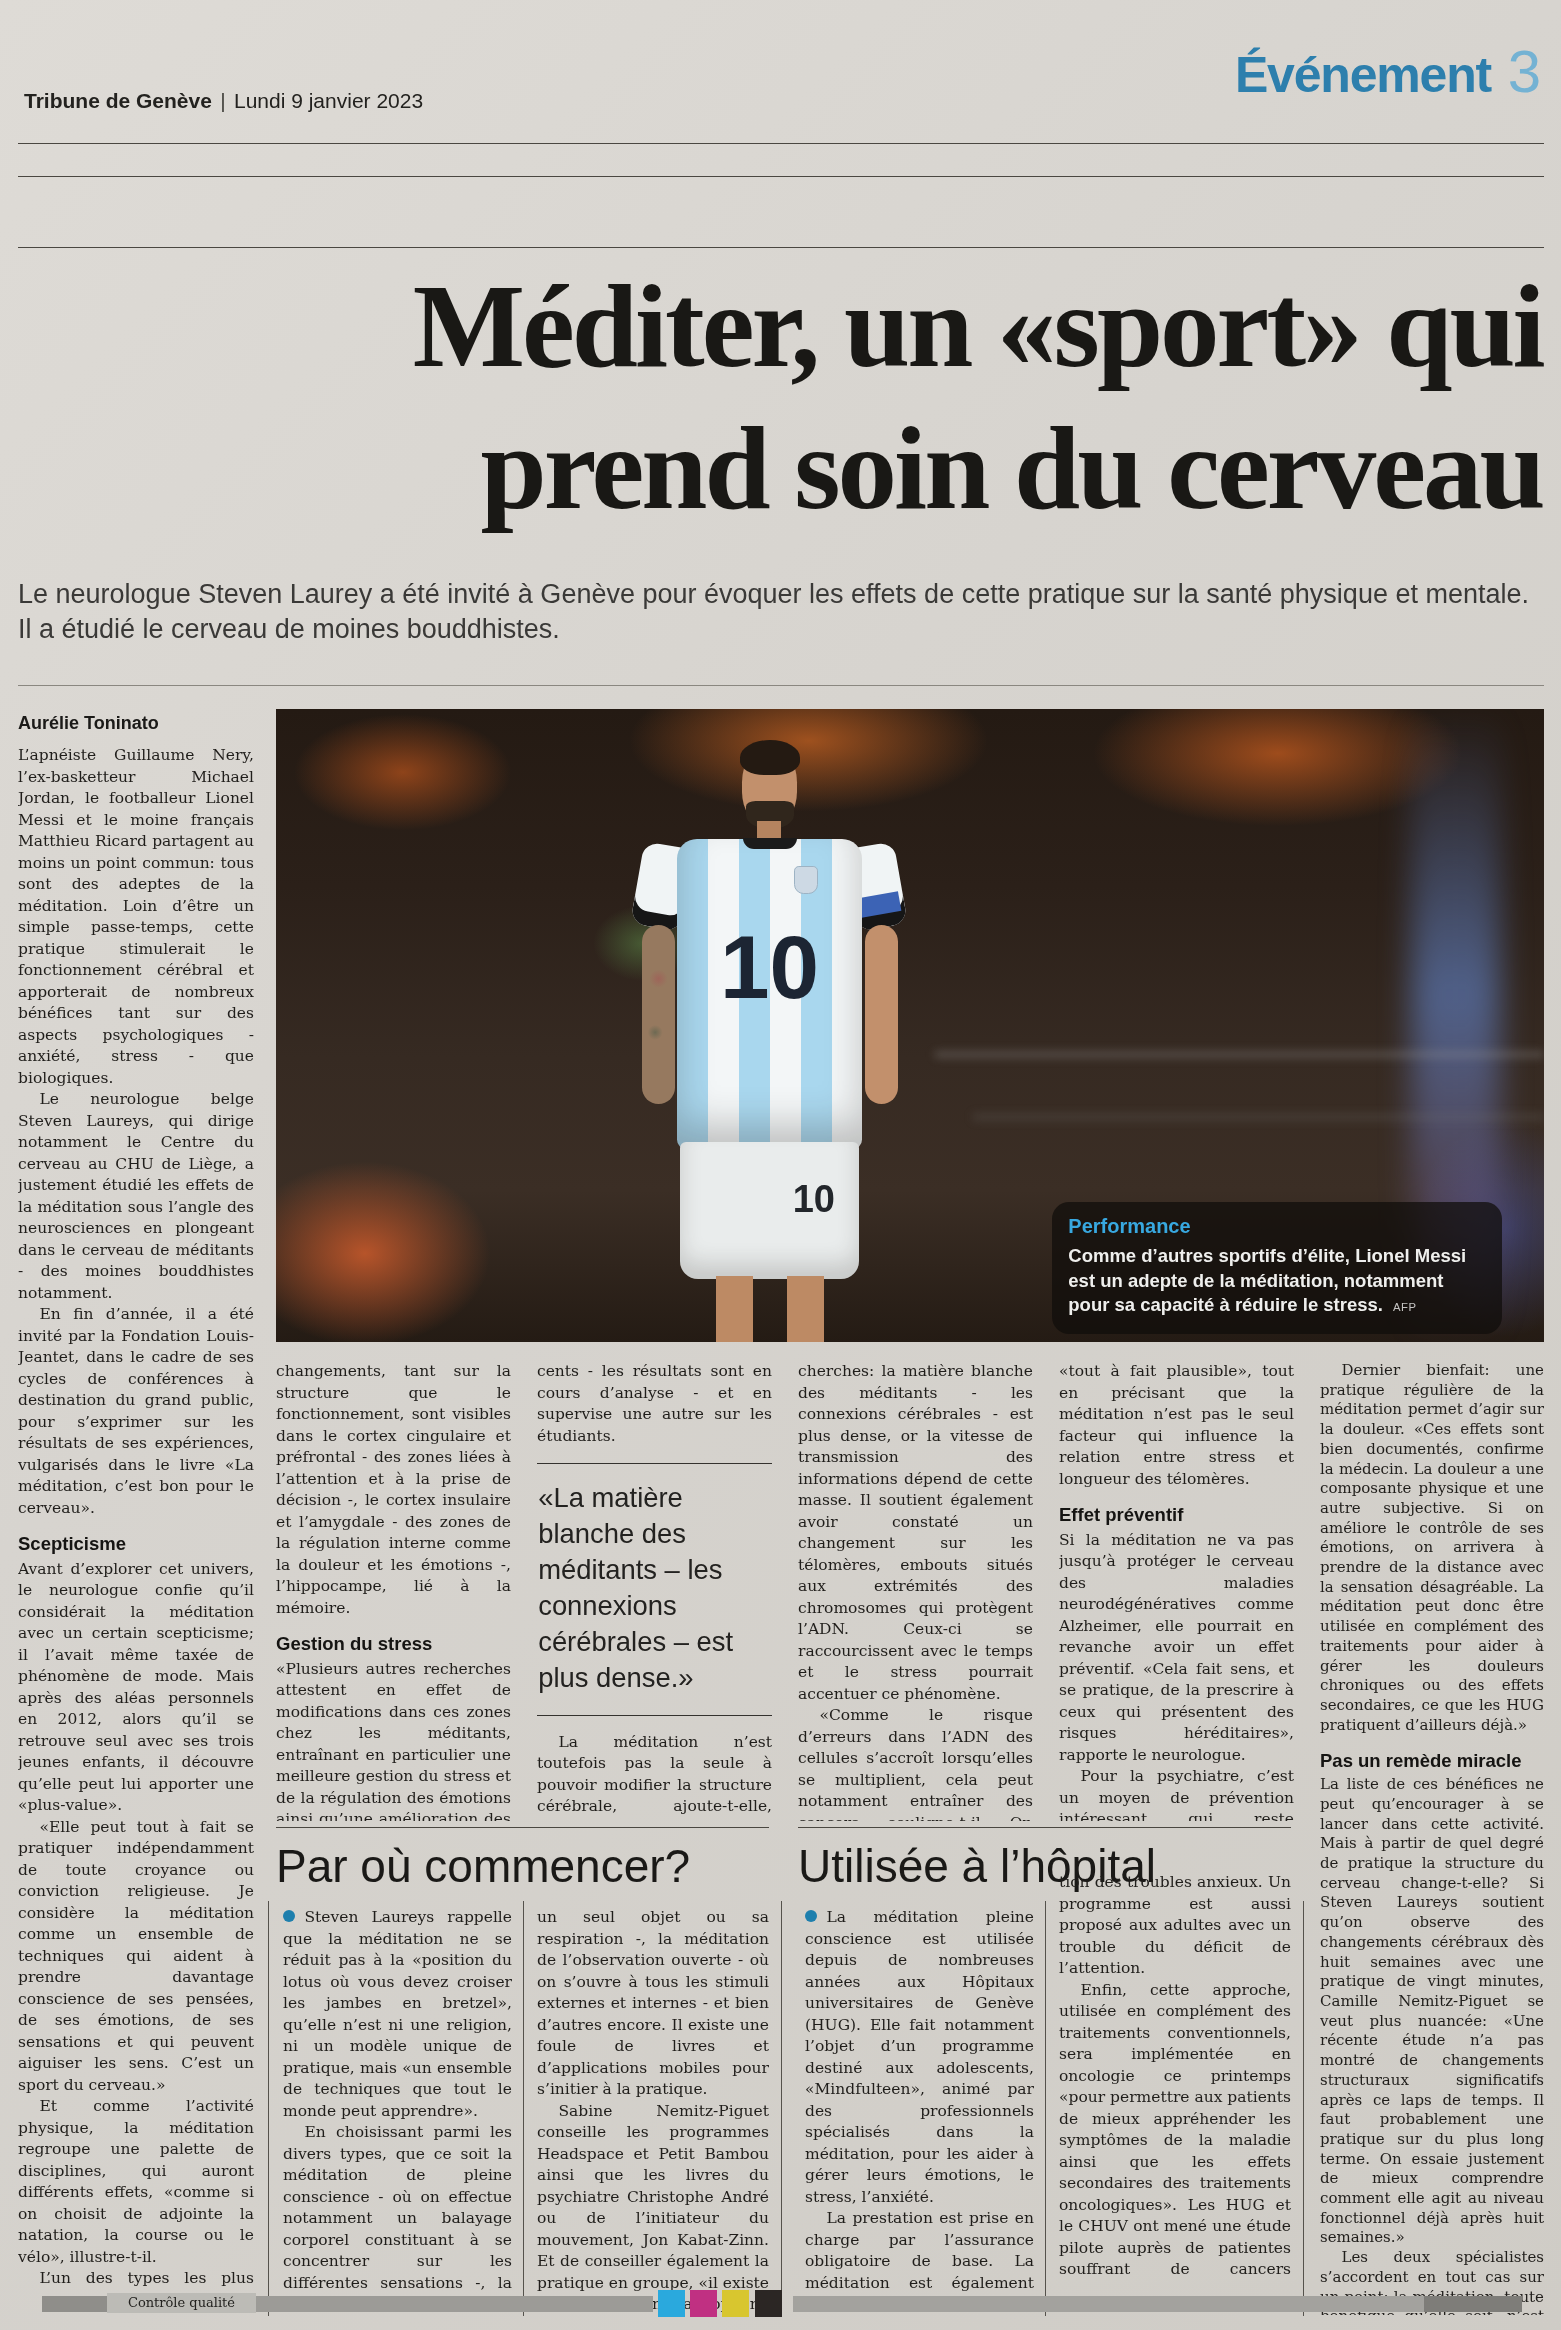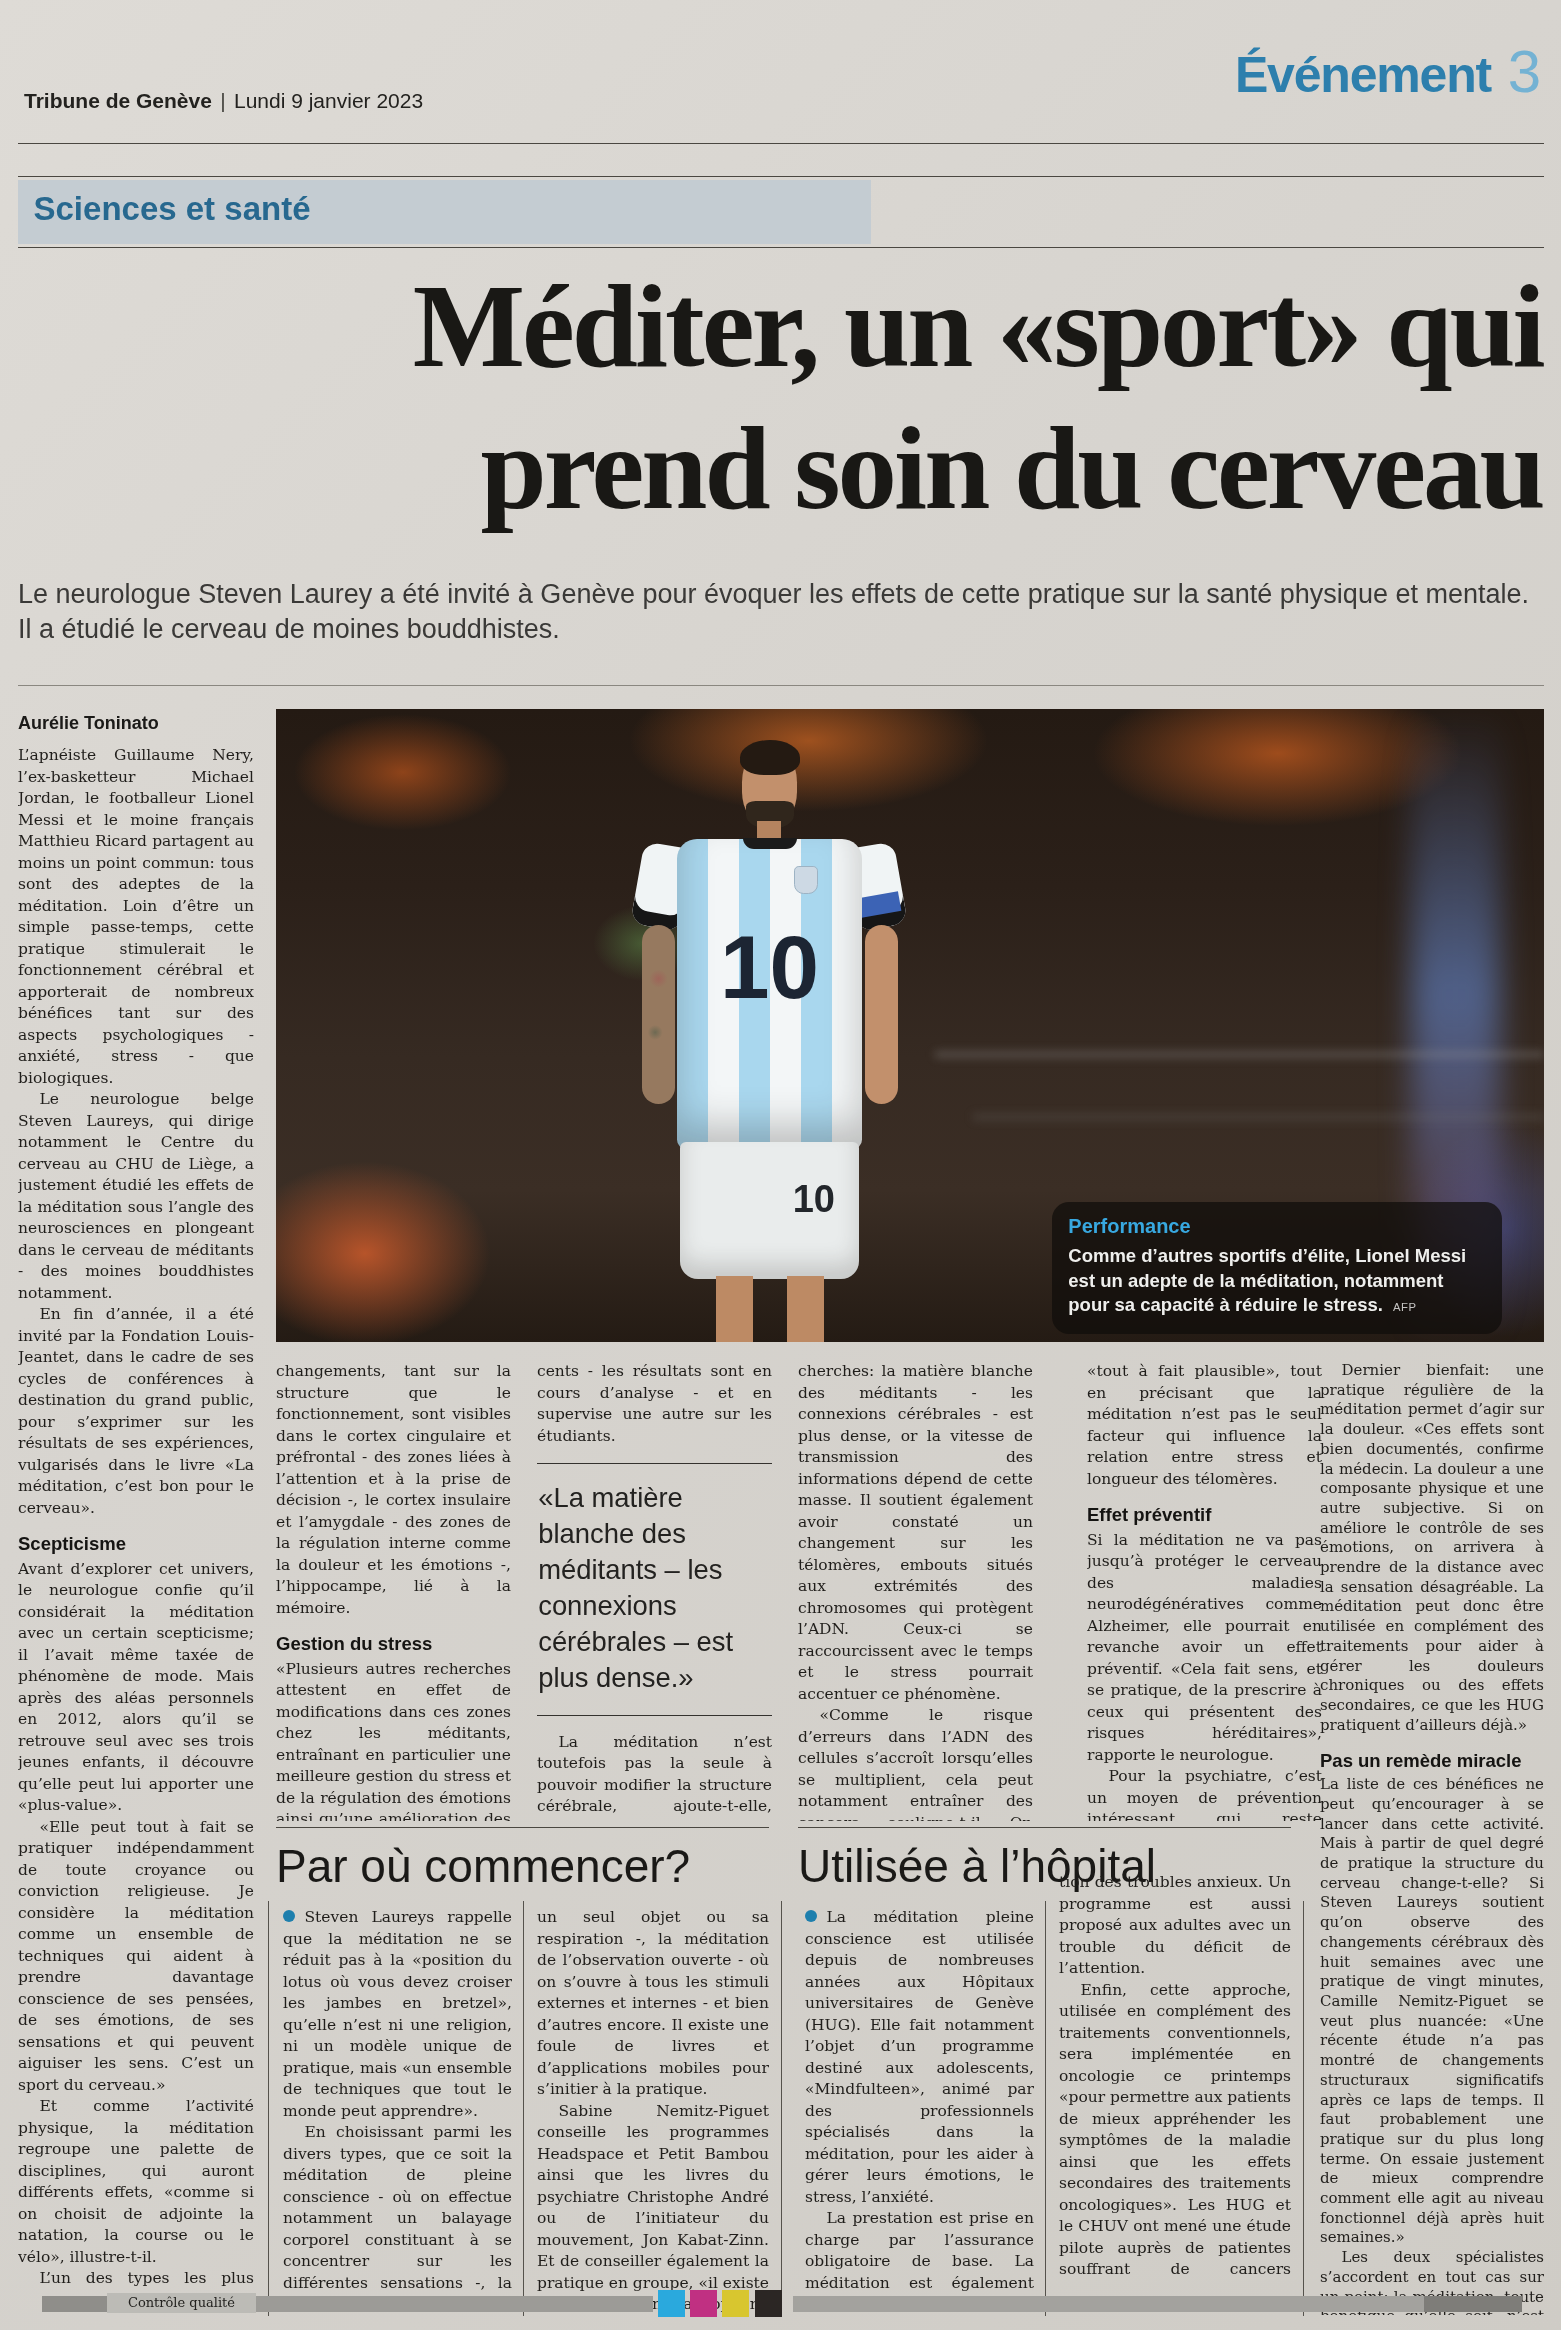--- a/index.html
+++ b/index.html
@@ -93,23 +93,20 @@
 
   <div class="abs mast">
     <b>Tribune de Genève</b><span class="sep">|</span><span>Lundi 9 janvier 2023</span>
   </div>
   <div class="abs section-wrap">
     <span class="section-title">Événement</span><span class="page-num">3</span>
   </div>
   <div class="rule" style="left:18px;top:143px;width:1526px;"></div>
 
   <div class="rule" style="left:18px;top:176px;width:1526px;height:0.6px;"></div>
-  <div class="abs kicker-band">
-    <span>Sciences et santé</span>
-  </div>
   <div class="rule" style="left:18px;top:247px;width:1526px;height:0.6px;"></div>
 
   <div class="abs headline">
     <div>Méditer, un «sport» qui</div>
     <div>prend soin du cerveau</div>
   </div>
   <div class="abs standfirst">Le neurologue Steven Laurey a été invité à Genève pour évoquer les effets de cette pratique sur la santé physique et mentale. Il a étudié le cerveau de moines bouddhistes.</div>
   <div class="rule" style="left:18px;top:685px;width:1526px;height:0.6px;background:#8a8780;"></div>
 
   <div class="abs byline">Aurélie Toninato</div>
@@ -174,21 +171,21 @@
     <p class="ind">La méditation n’est toutefois pas la seule à pouvoir modifier la structure cérébrale, ajoute-t-elle, certaines zones et connexions évoluent en fonction des situations et des stimulations - jouer du violon par exemple. C’est ce qu’on appelle la neuroplasticité.</p>
 
   </div>
 
   <div class="col bt" style="left:798px;top:1361px;width:235px;height:460px;">
     <p>cherches: la matière blanche des méditants - les connexions cérébrales - est plus dense, or la vitesse de transmission des informations dépend de cette masse. Il soutient également avoir constaté un changement sur les télomères, embouts situés aux extrémités des chromosomes qui protègent l’ADN. Ceux-ci se raccourcissent avec le temps et le stress pourrait accentuer ce phénomène.</p>
     <p class="ind">«Comme le risque d’erreurs dans l’ADN des cellules s’accroît lorsqu’elles se multiplient, cela peut notamment entraîner des cancers, souligne-t-il. Or, nous avons constaté que les télomères des méditants expérimentés sont plus longs que ceux des non pratiquants et qu’ils présentent davantage de télomérases (ndlr: enzyme qui protège la longueur des télomères).»</p>
 
   </div>
 
-  <div class="col bt" style="left:1059px;top:1361px;width:235px;height:460px;margin-left:28px;">
+  <div class="col bt" style="left:1059px;top:1361px;width:235px;height:460px;">
     <p>«tout à fait plausible», tout en précisant que la méditation n’est pas le seul facteur qui influence la relation entre stress et longueur des télomères.</p>
     <h4>Effet préventif</h4>
     <p>Si la méditation ne va pas jusqu’à protéger le cerveau des maladies neurodégénératives comme Alzheimer, elle pourrait en revanche avoir un effet préventif. «Cela fait sens, et se pratique, de la prescrire à ceux qui présentent des risques héréditaires», rapporte le neurologue.</p>
     <p class="ind">Pour la psychiatre, c’est un moyen de prévention intéressant qui reste toutefois assez complexe car de nombreux facteurs entrent en jeu. «Plusieurs études, dont la recherche européenne MEDIT-AGEING, montrent qu’il y a globalement un effet positif. Mais ce n’est pas la panacée.»</p>
   </div>
 
   <div class="col bt c6" style="left:1320px;top:1361px;width:224px;height:954px;">
     <p class="ind">Dernier bienfait: une pratique régulière de la méditation permet d’agir sur la douleur. «Ces effets sont bien documentés, confirme la médecin. La douleur a une composante physique et une autre subjective. Si on améliore le contrôle de ses émotions, on arrivera à prendre de la distance avec la sensation désagréable. La méditation peut donc être utilisée en complément des traitements pour aider à gérer les douleurs chroniques ou des effets secondaires, ce que les HUG pratiquent d’ailleurs déjà.»</p>
     <h4>Pas un remède miracle</h4>
     <p>La liste de ces bénéfices ne peut qu’encourager à se lancer dans cette activité. Mais à partir de quel degré de pratique la structure du cerveau change-t-elle? Si Steven Laureys soutient qu’on observe des changements cérébraux dès huit semaines avec une pratique de vingt minutes, Camille Nemitz-Piguet se veut plus nuancée: «Une récente étude n’a pas montré de changements structuraux significatifs après ce laps de temps. Il faut probablement une pratique sur du plus long terme. On essaie justement de mieux comprendre comment elle agit au niveau fonctionnel déjà après huit semaines.»</p>

